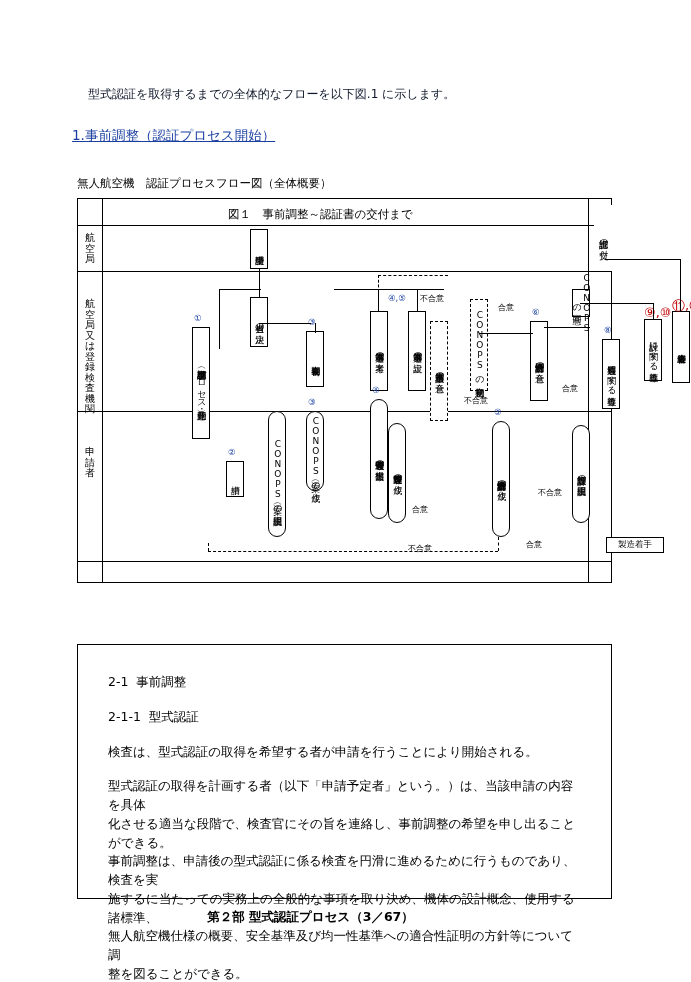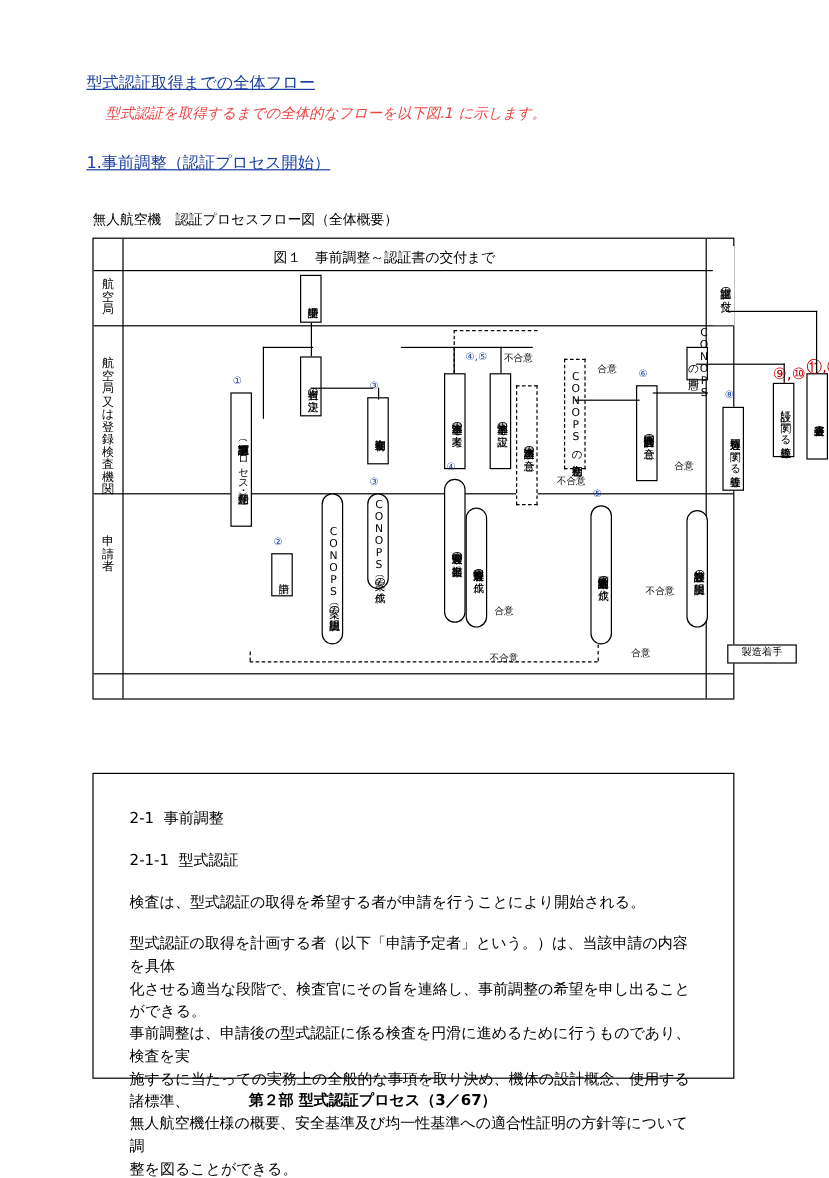--- a/index.html
+++ b/index.html
@@ -2,21 +2,21 @@
 <html><head>
 <meta charset="utf-8">
 <style>
   html,body{margin:0;padding:0;background:#fff;}
   body{width:691px;height:982px;font-family:"DejaVu Sans","Liberation Sans",sans-serif;color:#000;position:relative;overflow:hidden;}
   .page{position:relative;width:691px;height:982px;}
 
   .h-link{position:absolute;font-size:13.5px;color:#1a3fa0;text-decoration:underline;white-space:nowrap;}
   #title1{left:72px;top:60px;}
   #title2{left:72px;top:127px;}
-  .para{position:absolute;font-size:12px;color:#ef4444;white-space:nowrap;font-style:italic;}
+  .para{position:absolute;font-size:12px;color:#0f172a;white-space:nowrap;}
   #lead{left:88px;top:86px;}
 
   
   #diag-caption{position:absolute;left:77px;top:176px;font-size:11.5px;color:#000;white-space:nowrap;}
   #diagram{position:absolute;left:77px;top:198px;width:535px;height:385px;border:1px solid #000;box-sizing:border-box;background:#fff;}
   #diag-title{position:absolute;left:150px;top:8px;font-size:11.5px;white-space:nowrap;}
 
   
   .lane-line{position:absolute;left:0;width:100%;border-top:1px solid #000;}
   
@@ -45,21 +45,20 @@
   #textbox p{margin:16px;font-size:12.5px;line-height:1.5;white-space:pre-wrap;font-family:"DejaVu Sans","Liberation Sans",sans-serif;}
   .gap{height:12px;}
 
   #footer{position:absolute;left:0;top:909px;width:621px;text-align:center;font-size:12.5px;font-weight:bold;}
 </style>
 </head>
 <body>
 
 <div class="page">
 
-  <a class="h-link" id="title1" href="#">型式認証取得までの全体フロー</a>
   <div class="para" id="lead">型式認証を取得するまでの全体的なフローを以下図.1 に示します。</div>
   <a class="h-link" id="title2" href="#">1.事前調整（認証プロセス開始）</a>
 
   <div id="diag-caption">無人航空機　認証プロセスフロー図（全体概要）</div>
 
   <div id="diagram">
 
     <div id="diag-title">図１　事前調整～認証書の交付まで</div>
 
     <div class="lane-sep" style="left:24px;"></div>

